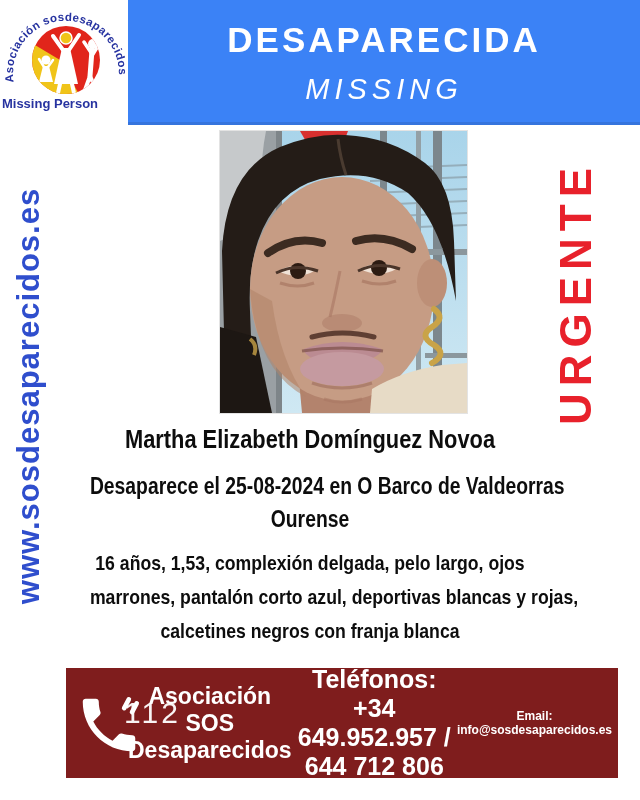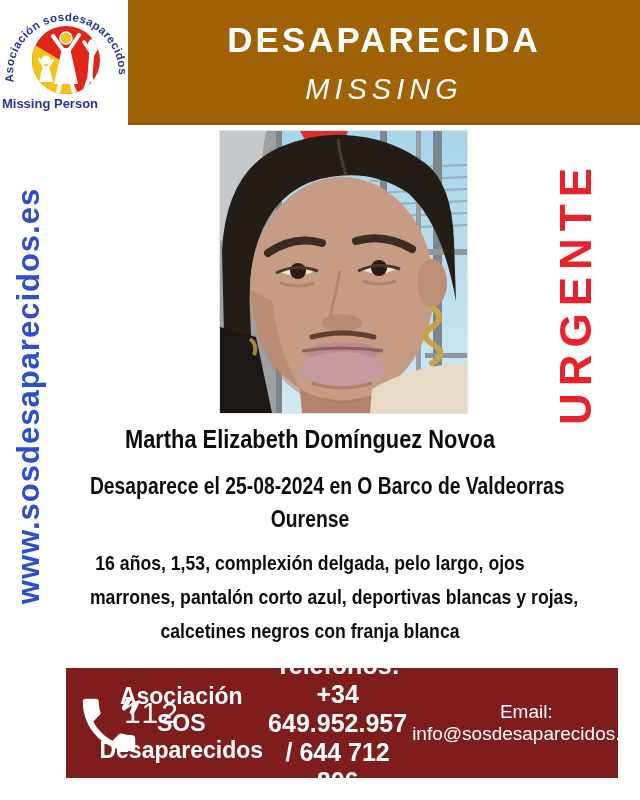--- a/index.html
+++ b/index.html
@@ -4,21 +4,21 @@
 <style>
   html,body{margin:0;padding:0;background:#ffffff;}
   .page{
     position:relative;width:640px;height:800px;margin:0 auto;
     background:#ffffff;overflow:hidden;
     font-family:"Liberation Sans", sans-serif;
   }
   
   .banner{
     position:absolute;left:128px;top:0;width:512px;height:125px;
-    background:#a16207;display:flex;flex-direction:column;
+    background:#3b82f6;display:flex;flex-direction:column;
     align-items:center;justify-content:center;gap:13px;
     box-shadow:inset 0 -3px 0 rgba(0,0,0,.10);
   }
   .banner-title{
     color:#ffffff;font-weight:bold;font-size:35px;letter-spacing:3px;
   }
   .banner-subtitle{
     color:#ffffff;font-weight:normal;font-style:italic;font-size:29px;letter-spacing:5px;
   }
   
@@ -73,21 +73,21 @@
     position:absolute;left:54px;top:16px;font-size:30px;font-weight:normal;
     letter-spacing:3px;color:#ffffff;opacity:.95;
   }
   .footer-texts{
     position:absolute;left:62px;right:6px;top:0;height:100%;
     display:flex;flex-direction:row;align-items:center;justify-content:center;gap:5px;
     text-align:center;
   }
   .footer-org{font-size:23px;font-weight:bold;}
   .footer-phones{font-size:25px;font-weight:bold;}
-  .footer-email{font-size:19px;font-weight:normal;}
+  .footer-email{font-size:12px;font-weight:bold;}
 </style>
 </head>
 <body>
 
 <div class="page">
 
   <div class="logo-box">
     <svg width="128" height="118" viewBox="0 0 128 118">
       <defs>
         <clipPath id="logoClip">

